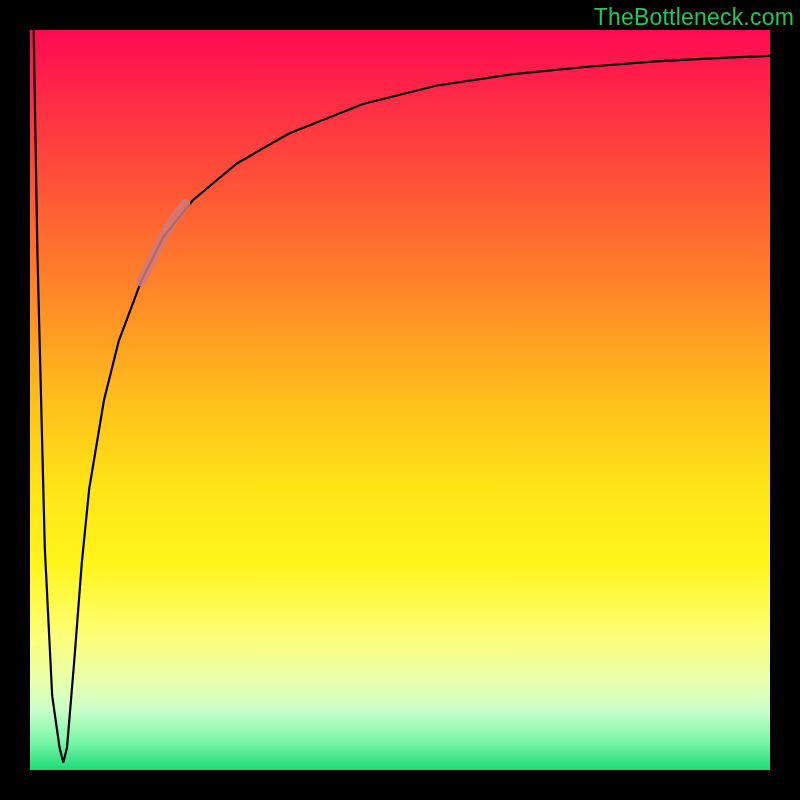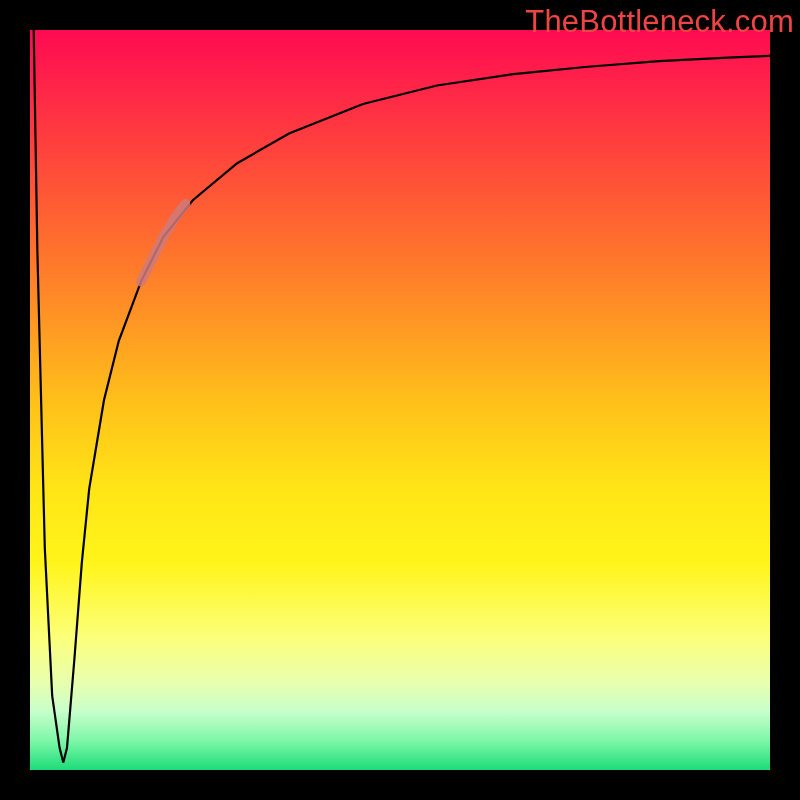--- a/index.html
+++ b/index.html
@@ -35,22 +35,22 @@
       #e9ffad 88%,
       #c9ffca 92%,
       #7ef7a9 96%,
       #1ddc77 100%
     );
   }
   .watermark {
     position: absolute;
     top: 4px;
     right: 6px;
-    color: #ef4444;
-    font-size: 31px;
+    color: #22c55e;
+    font-size: 23px;
     font-weight: 500;
     letter-spacing: 0.2px;
     user-select: none;
   }
   svg.curve {
     position: absolute;
     left: 0;
     top: 0;
     width: 740px;
     height: 740px;

